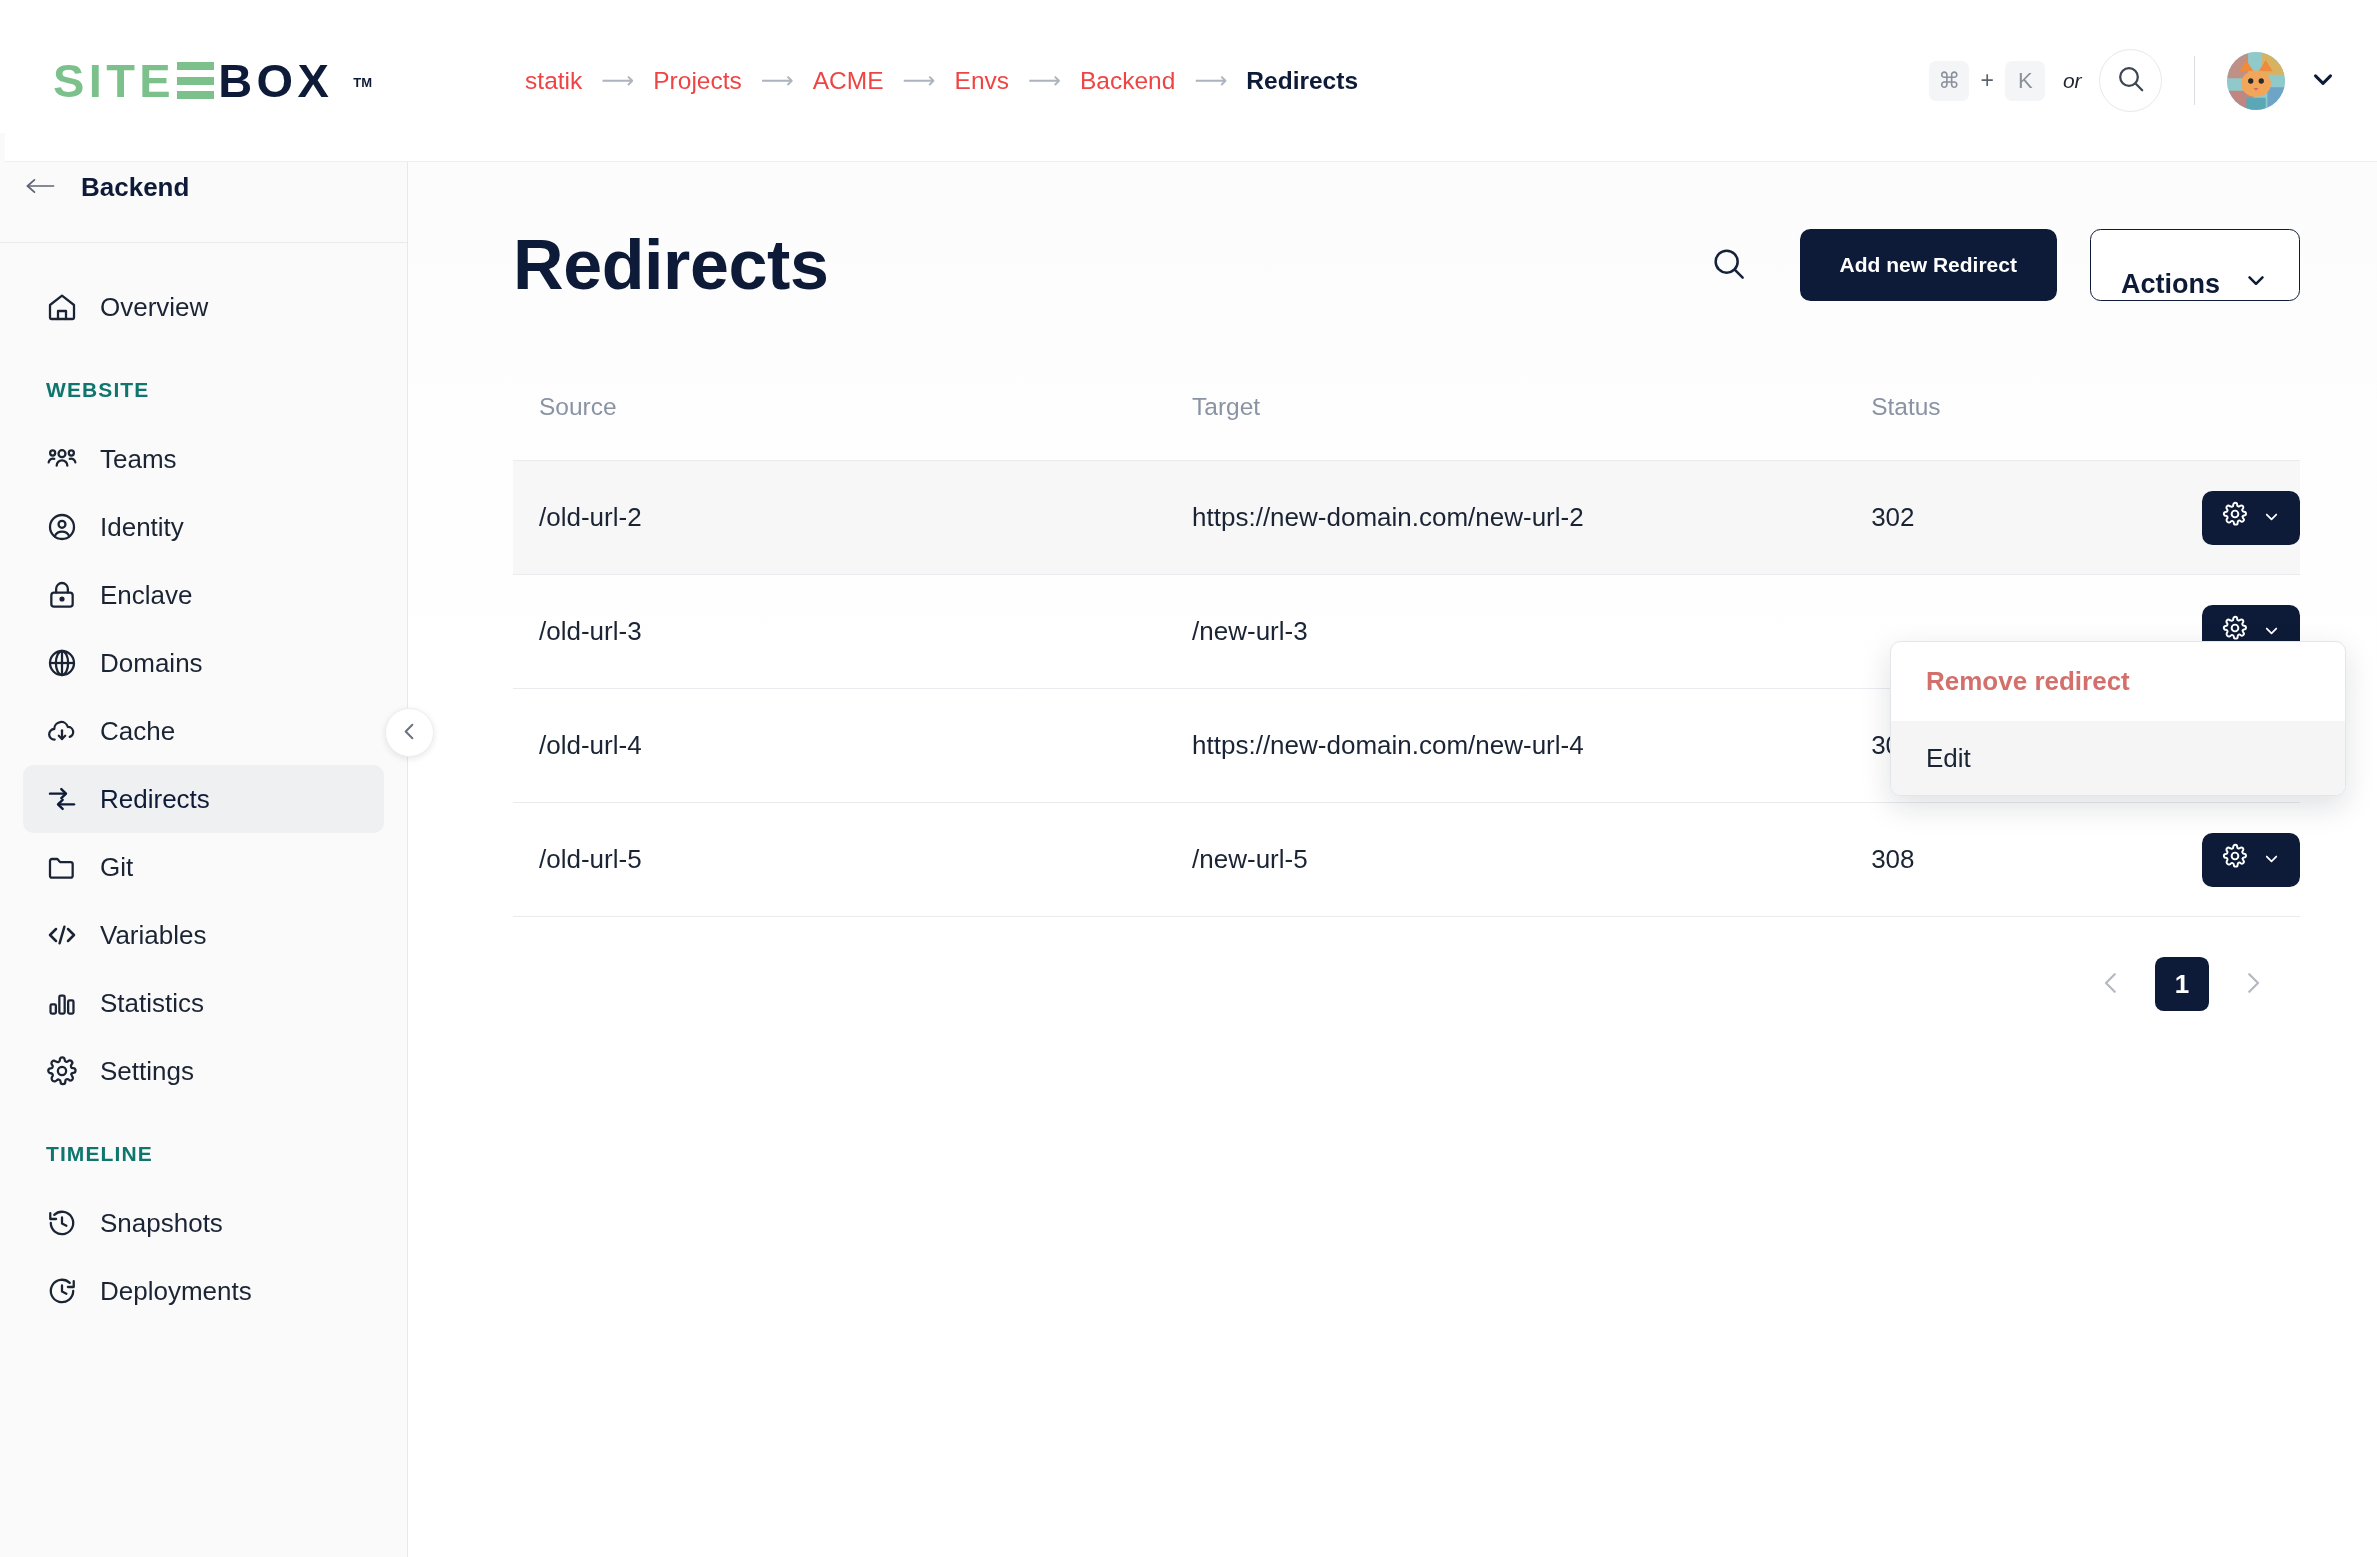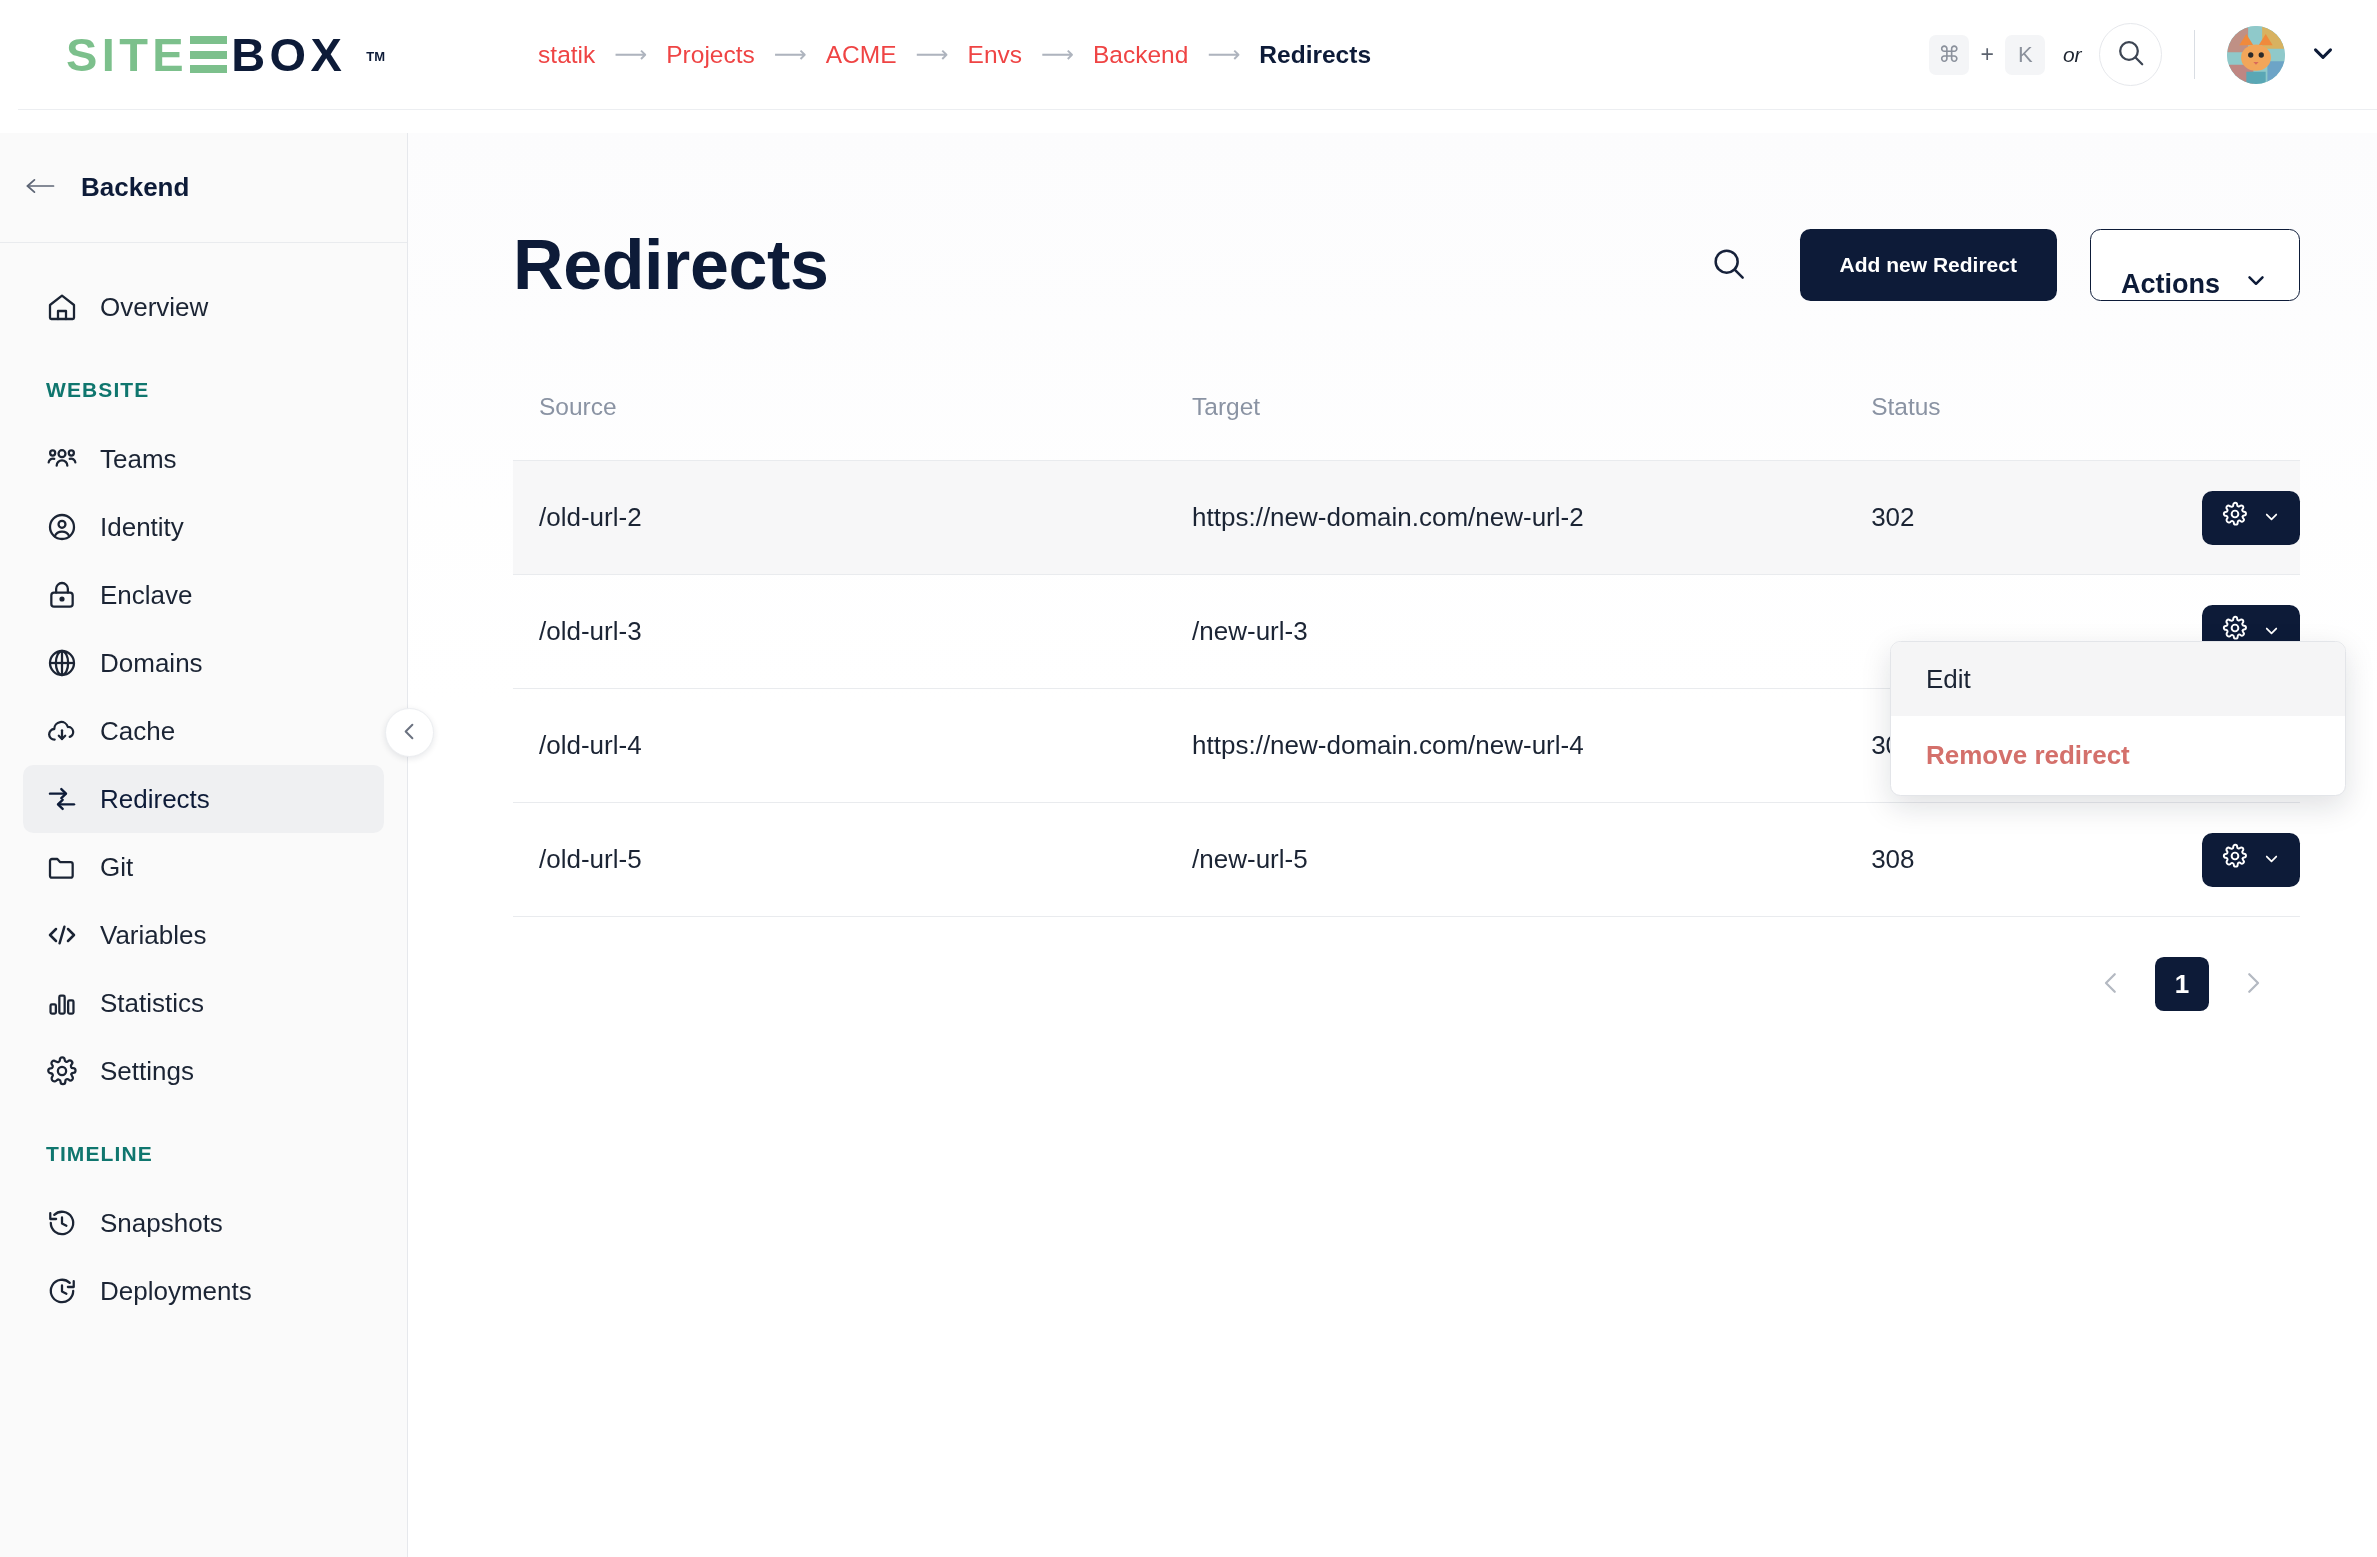--- a/index.html
+++ b/index.html
@@ -6,21 +6,21 @@
   html, body {
     width: 2377px; height: 1558px;
     font-family: "Liberation Sans", sans-serif;
     background: #ffffff;
     overflow: hidden;
   }
   .app { position: relative; width: 2377px; height: 1558px; background:#ffffff; }
 
   
   .topbar {
-    position: absolute; top: 0; left: 18px; right: 0; height: 110px;
+    position: absolute; top: 0; left: 5px; right: 0; height: 162px;
     background: #ffffff;
     display: flex; align-items: center;
     border-bottom: 0.9px solid #eceef1;
     z-index: 40;
   }
   .logo { margin-left: 48px; display: flex; align-items: flex-start; }
   .logo-text {
     font-size: 47px; font-weight: 700; letter-spacing: 4.4px; line-height: 1;
     display: flex; align-items: center;
   }
@@ -557,22 +557,22 @@
                     <polyline points="6 9.5 12 15.5 18 9.5"></polyline>
                   </svg>
                 </span>
               </span>
             </td>
           </tr>
         </tbody>
       </table>
 
       <div class="menu">
+        <div class="menu-item danger">Remove redirect</div>
         <div class="menu-item hovered">Edit</div>
-        <div class="menu-item danger">Remove redirect</div>
       </div>
     </div>
 
     <div class="pagination">
       <span class="pg-arrow">
         <span>
           <svg width="30" height="30" viewBox="0 0 24 24" fill="none" stroke="#b4b9c2" stroke-width="1.8" stroke-linecap="round" stroke-linejoin="round">
             <polyline points="15 5 8 12 15 19"></polyline>
           </svg>
         </span>

